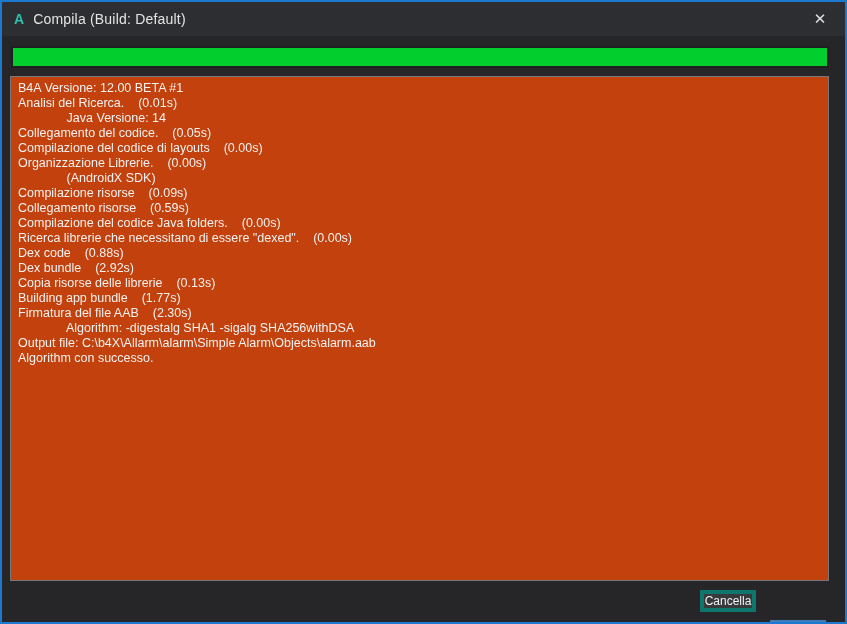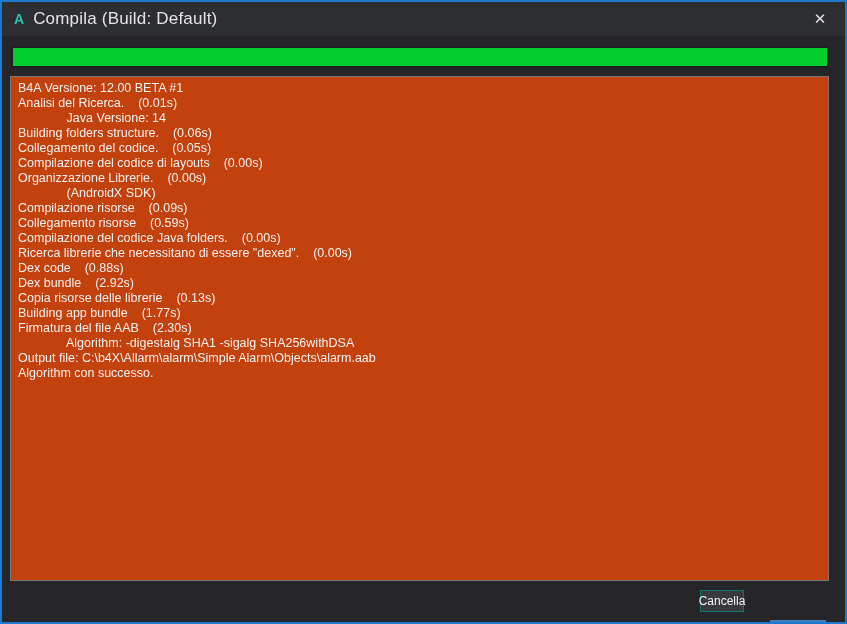--- a/index.html
+++ b/index.html
@@ -28,21 +28,21 @@
   }
   .logo {
     margin-left: 12px;
     color: #2cc0ac;
     font-weight: bold;
     font-size: 14px;
   }
   .title {
     margin-left: 9px;
     color: #e4e4e4;
-    font-size: 17px;
+    font-size: 14px;
     letter-spacing: 0.2px;
   }
   .close-btn {
     position: absolute;
     right: 6px; top: 1px;
     width: 38px; height: 31px;
     display: flex;
     align-items: center;
     justify-content: center;
     color: #e0e0e0;
@@ -85,23 +85,23 @@
     box-sizing: border-box;
     display: flex;
     align-items: center;
     justify-content: center;
     font-size: 12px;
     color: #f2f2f2;
     cursor: default;
   }
   .btn-cancel {
     left: 698px; top: 588px;
-    width: 44px; height: 22px;
+    width: 56px; height: 22px;
     background: #37393c;
-    border: 1px solid #0f766e;
+    border: 4px solid #0f766e;
   }
   .btn-close {
     left: 768px; top: 586px;
     width: 56px; height: 25px;
     background: #27292c;
     border: 2px solid #3d7dbd;
     margin-top: 32px;
   }
 </style>
 </head>
@@ -118,21 +118,20 @@
   </div>
 
   <div class="progressbar">
     <div class="progress-fill" style="width: 100%; background: rgb(2, 206, 46);"></div>
   </div>
 
   <div class="log-area">
       <div class="log-line">B4A Versione: 12.00 BETA #1</div>
       <div class="log-line">Analisi del Ricerca.    (0.01s)</div>
       <div class="log-line">              Java Versione: 14</div>
-      <div class="log-line">Building folders structure.    (0.06s)</div>
       <div class="log-line">Collegamento del codice.    (0.05s)</div>
       <div class="log-line">Compilazione del codice di layouts    (0.00s)</div>
       <div class="log-line">Organizzazione Librerie.    (0.00s)</div>
       <div class="log-line">              (AndroidX SDK)</div>
       <div class="log-line">Compilazione risorse    (0.09s)</div>
       <div class="log-line">Collegamento risorse    (0.59s)</div>
       <div class="log-line">Compilazione del codice Java folders.    (0.00s)</div>
       <div class="log-line">Ricerca librerie che necessitano di essere "dexed".    (0.00s)</div>
       <div class="log-line">Dex code    (0.88s)</div>
       <div class="log-line">Dex bundle    (2.92s)</div>

